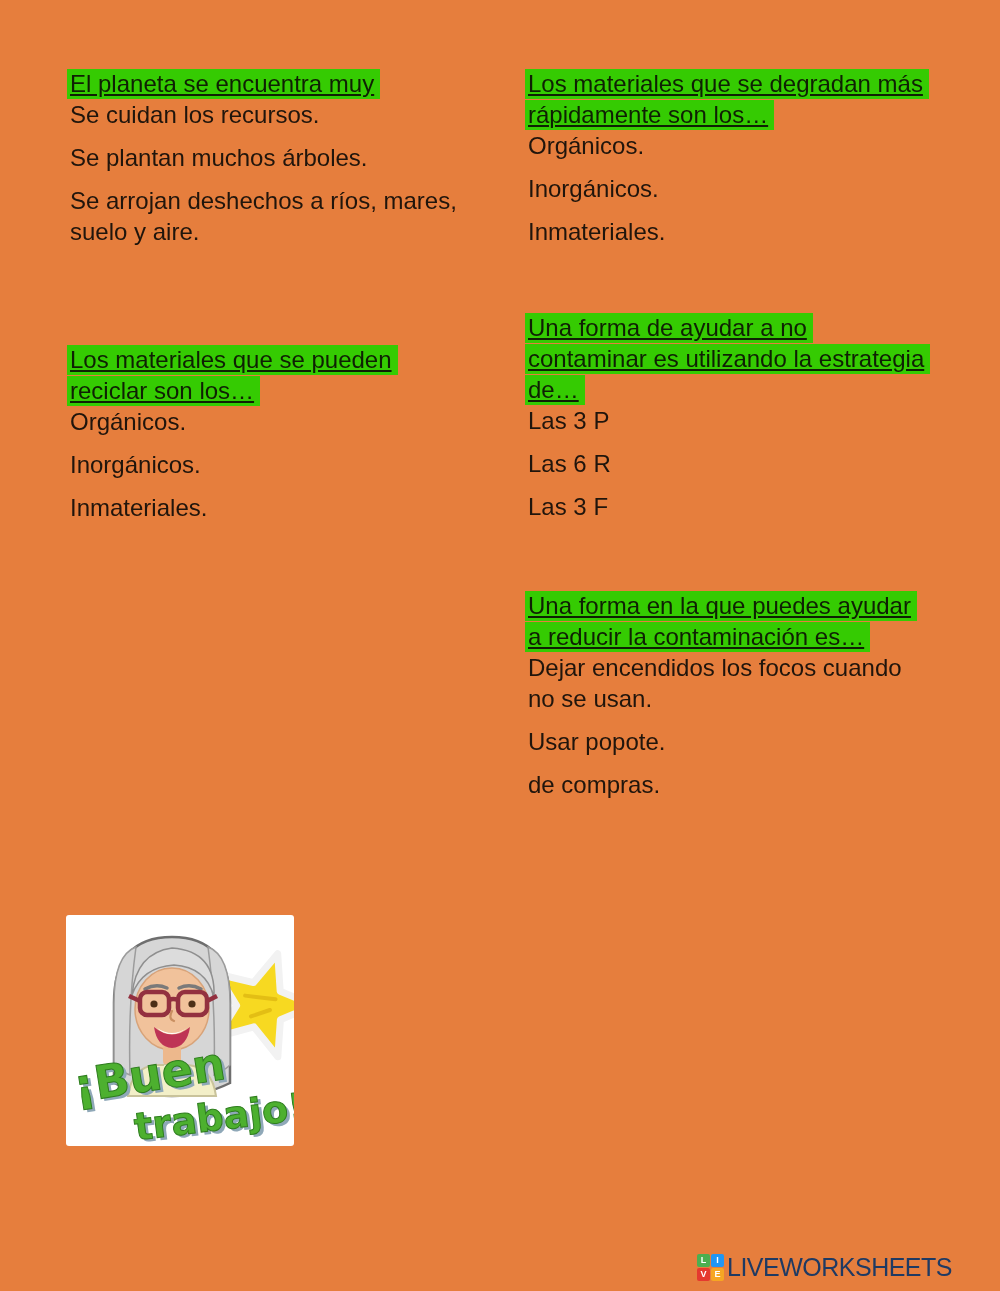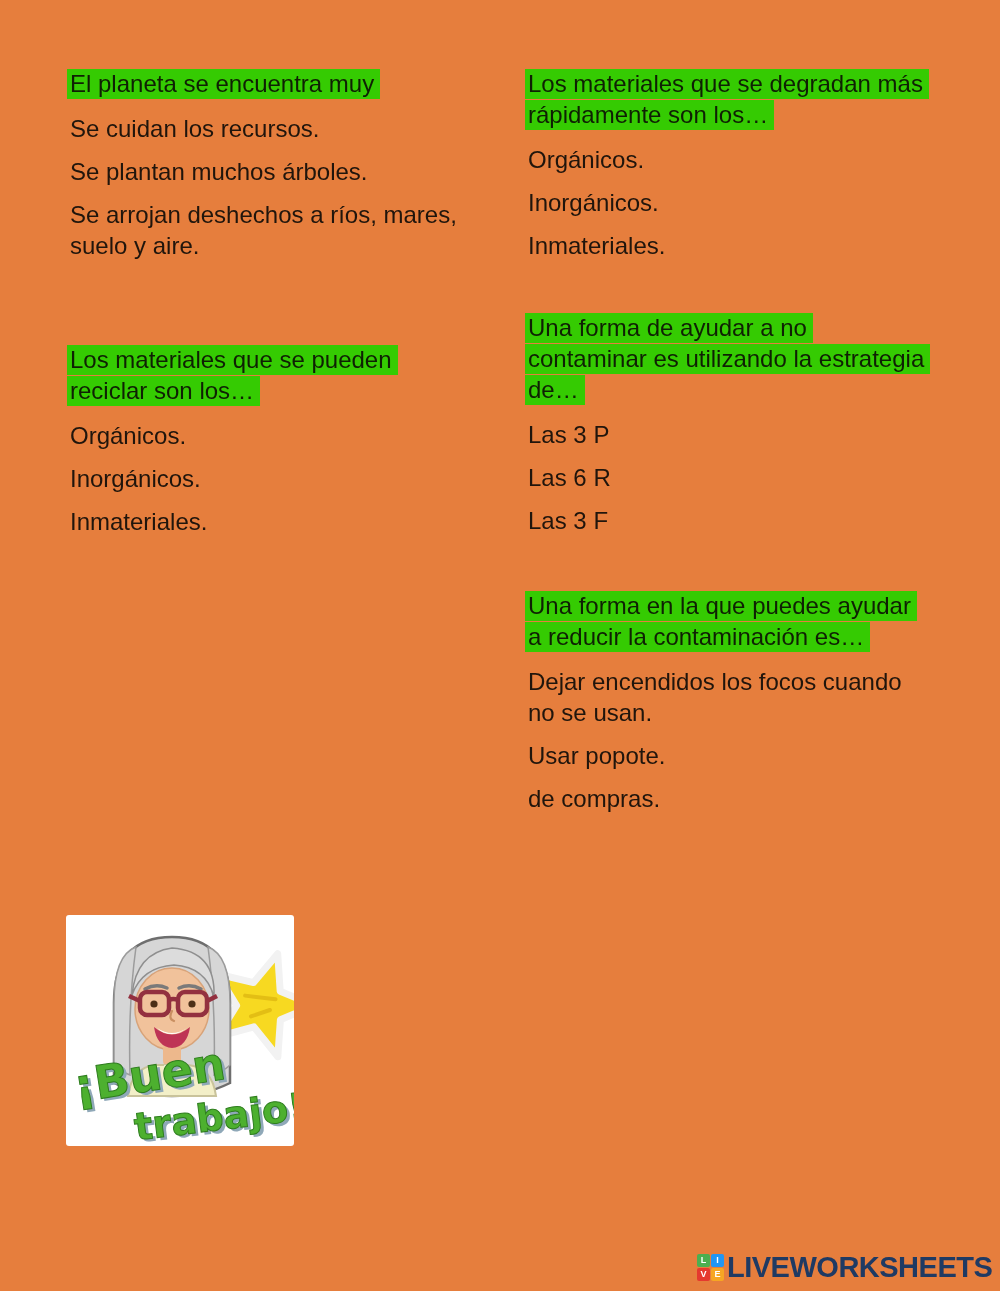--- a/index.html
+++ b/index.html
@@ -24,22 +24,23 @@
     line-height:31px;
   }
   .qline{height:31px;white-space:nowrap;}
   .hl{
     display:inline-block;
     background:var(--highlight);
     color:var(--qtext);
     line-height:30px;
     padding:0 6px 0 3px;
     margin-left:-3px;
-  }
-  .opts{margin-top:14px;}
+    text-decoration:underline;
+  }
+  .opts{}
   .opt{margin:0 0 12px 0;cursor:pointer;}
   .oline{line-height:31px;white-space:nowrap;}
   .sticker{
     position:absolute;
     left:66px;top:915px;
     width:228px;height:231px;
     background:#ffffff;
     border-radius:3px;
   }
   .sticker svg{display:block;width:100%;height:100%;}
@@ -62,22 +63,22 @@
     font-size:9px;
     font-weight:bold;
     text-align:center;
     line-height:13px;
   }
   .lw-sq.g{background:#4CAF50;}
   .lw-sq.b{background:#2196F3;}
   .lw-sq.r{background:#E5392F;}
   .lw-sq.y{background:#F6A623;}
   .lw-word{
-    font-size:29px;
-    font-weight:bold;
+    font-size:25px;
+    font-weight:normal;
     letter-spacing:-0.5px;
     color:var(--brand_navy);
     line-height:29px;
   }
 </style>
 </head>
 <body>
 
 <div>
 

